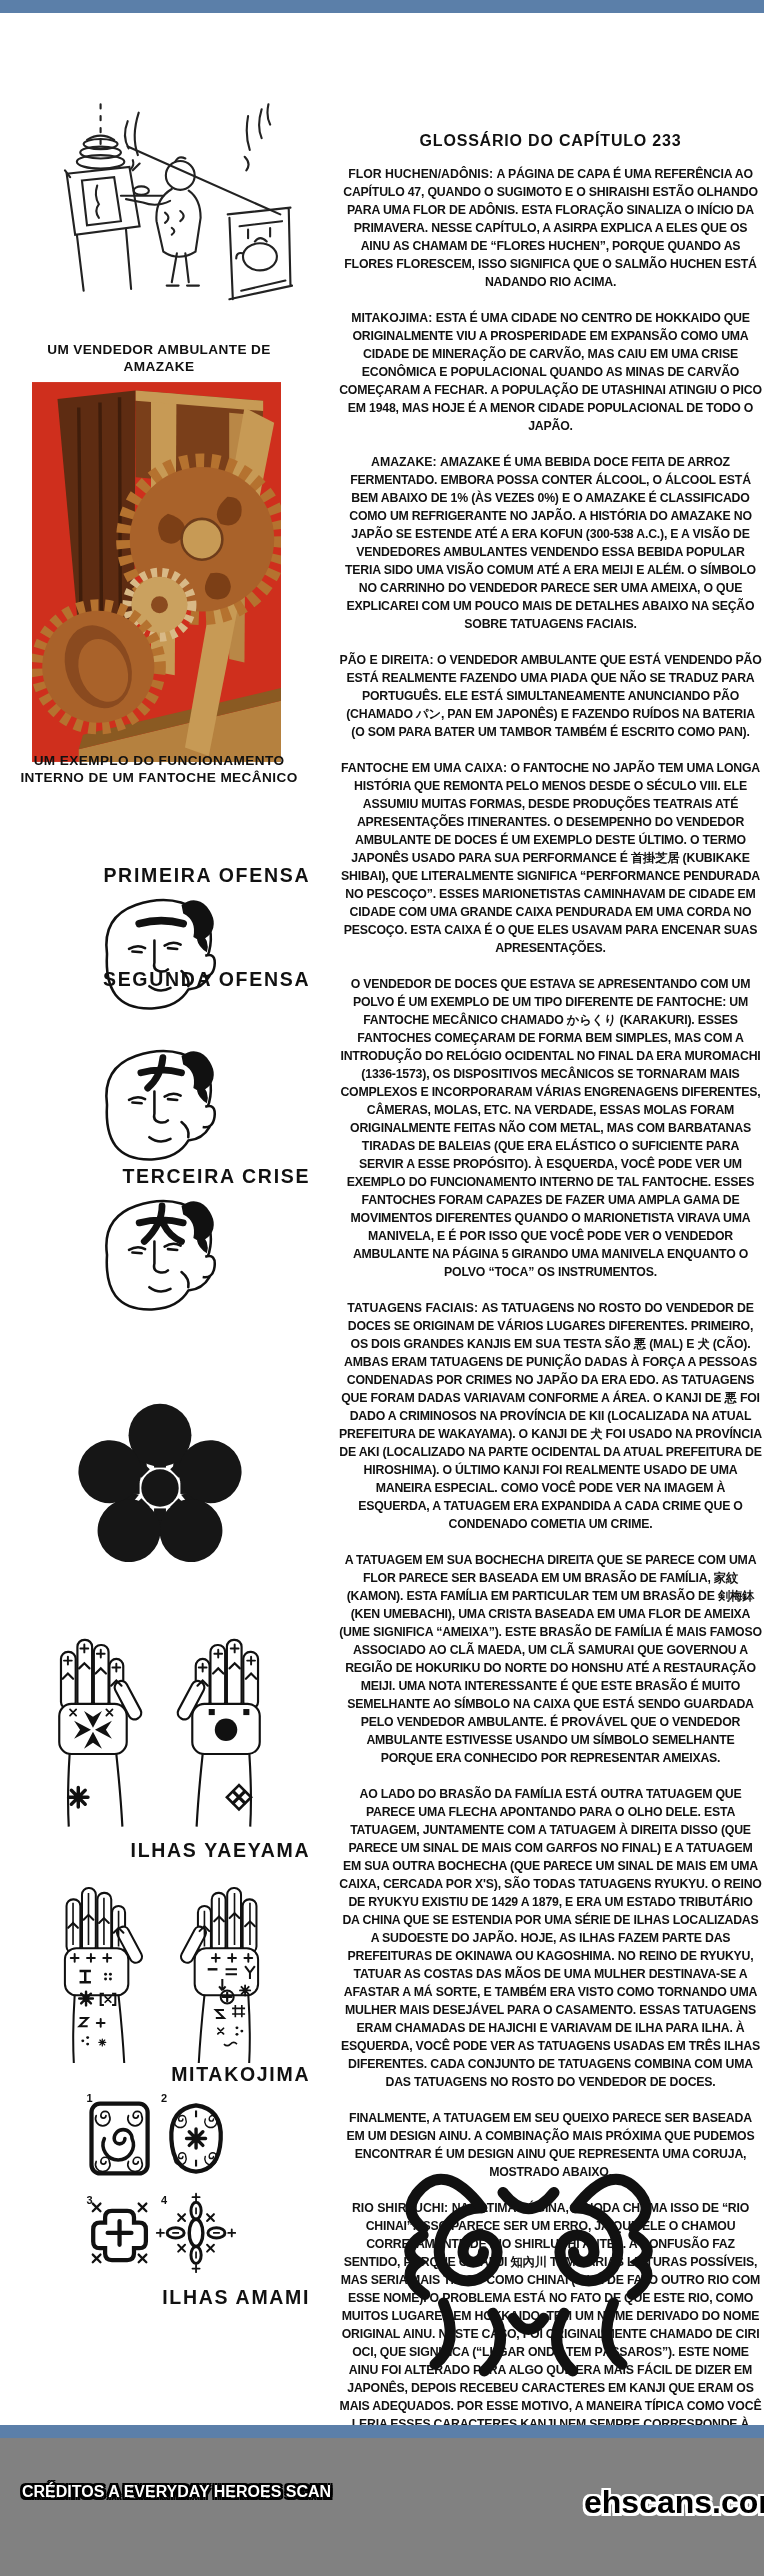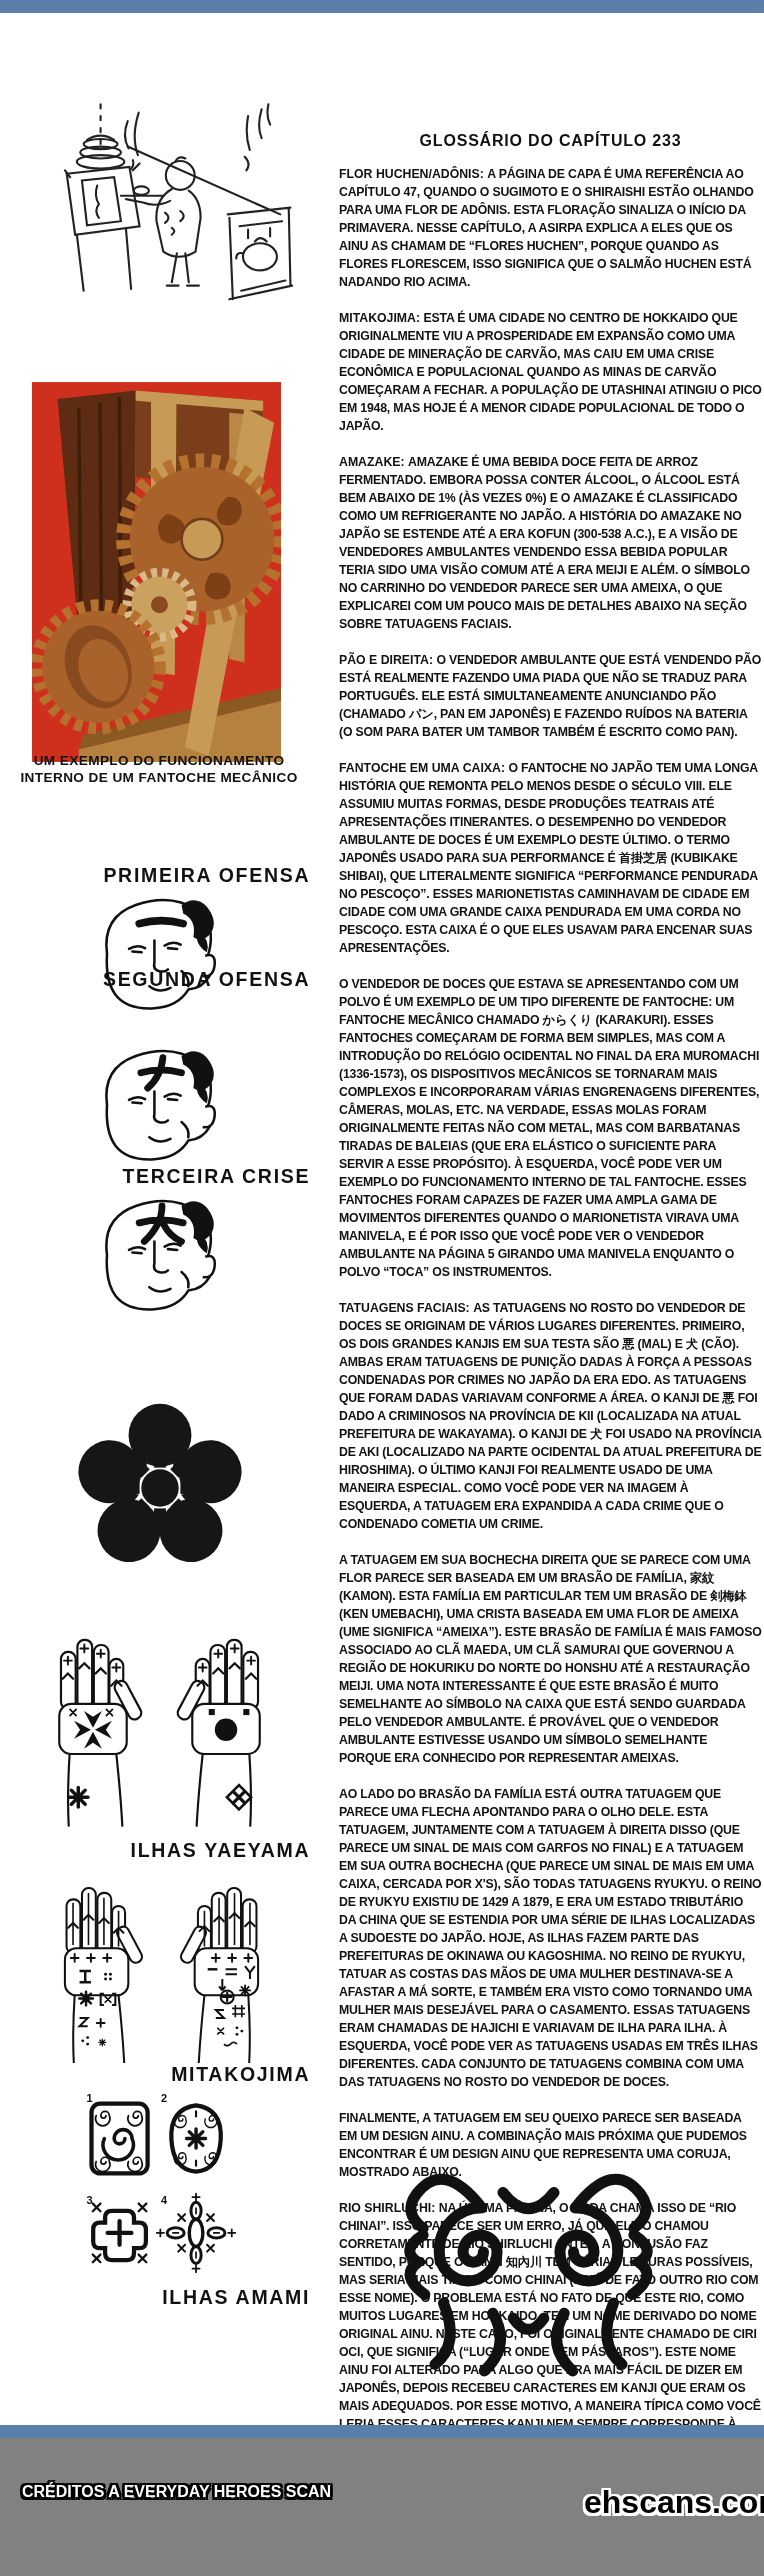--- a/index.html
+++ b/index.html
@@ -2,21 +2,21 @@
 <html style="font-size:13.6px"><head>
 <meta charset="utf-8">
 <style>
   html,body{margin:0;padding:0;background:#fff;}
   .page{position:relative;width:764px;height:2576px;background:#fff;overflow:hidden;
         font-family:"Liberation Sans",sans-serif;color:#111;}
   .topbar{position:absolute;left:0;top:0;width:764px;height:12.7px;}
   
   .textcol{position:absolute;left:339px;top:104px;width:423px;margin-top:28px;}
   .gloss-title{font-size:16px;font-weight:bold;text-align:center;letter-spacing:0.8px;margin:0 0 15.3px 0;}
-  .textcol p{font-size:12.3px;font-weight:bold;line-height:18px;margin:0 0 18px 0;letter-spacing:-0.2px;}
+  .textcol p{font-size:12.3px;font-weight:bold;line-height:18px;margin:0 0 18px 0;letter-spacing:-0.2px;text-align:center;}
   .textcol p b{letter-spacing:0;}
   
   .fig{position:absolute;}
   .caption{position:absolute;font-size:13.6px;font-weight:bold;text-align:center;line-height:17px;letter-spacing:0.4px;}
   .biglabel{position:absolute;width:306px;left:4.2px;font-size:19.5px;font-weight:bold;text-align:right;letter-spacing:1.7px;}
   .num{position:absolute;font-size:11px;font-weight:bold;}
   
   .foot-strip{position:absolute;left:0;top:2425px;width:764px;height:13.6px;}
   .foot-bar{position:absolute;left:0;top:2438px;width:764px;height:138px;}
   .credits{position:absolute;left:22px;top:2483px;font-size:16px;font-weight:bold;color:#fff;letter-spacing:0;
@@ -84,20 +84,21 @@
         <ellipse cx="136" cy="140" rx="9" ry="5"></ellipse>
         <path d="M178,214 l-6,34 m16,-34 l4,34 M166,252 h14 M190,252 h14"></path>
         <path d="M164,166 q8,6 0,12 m18,-14 q8,6 0,12 m-10,8 q6,4 0,8"></path>
         <path d="M238,168 L312,160 M240,172 L244,268 M310,162 L312,252 M240,268 L314,252"></path>
         <path d="M252,182 L302,176 M254,258 L306,246"></path>
         <ellipse cx="276" cy="218" rx="20" ry="16"></ellipse>
         <path d="M256,214 q-8,-2 -8,6 M270,200 q6,-8 14,0 M262,186 v10 m26,-12 v10"></path>
       </g>
     </svg>
   </div>
+  <div class="caption" style="left:17px;top:341px;width:284px">UM VENDEDOR AMBULANTE DE AMAZAKE</div>
 
   <div class="fig" style="left:32px;top:382px;width:249px;height:380px">
     <svg viewBox="0 0 293 447" width="249" height="380">
       <rect width="293" height="447" fill="#cf2f1d"></rect>
       <polygon points="55,432 293,375 293,447 55,447" fill="#b5813f"></polygon>
       <polygon points="55,432 293,375 293,360 60,415" fill="#8a5a22"></polygon>
       <polygon points="30,20 122,10 120,305 58,330" fill="#5e2c12"></polygon>
       <path d="M55,30 L58,318 M80,24 L82,310 M103,18 L104,300" stroke="#3f1d0b" stroke-width="4" fill="none"></path>
       <polygon points="122,10 272,22 270,125 122,112" fill="#7a3f1a"></polygon>
       <polygon points="140,12 170,14 168,345 140,340" fill="#c79a55"></polygon>

